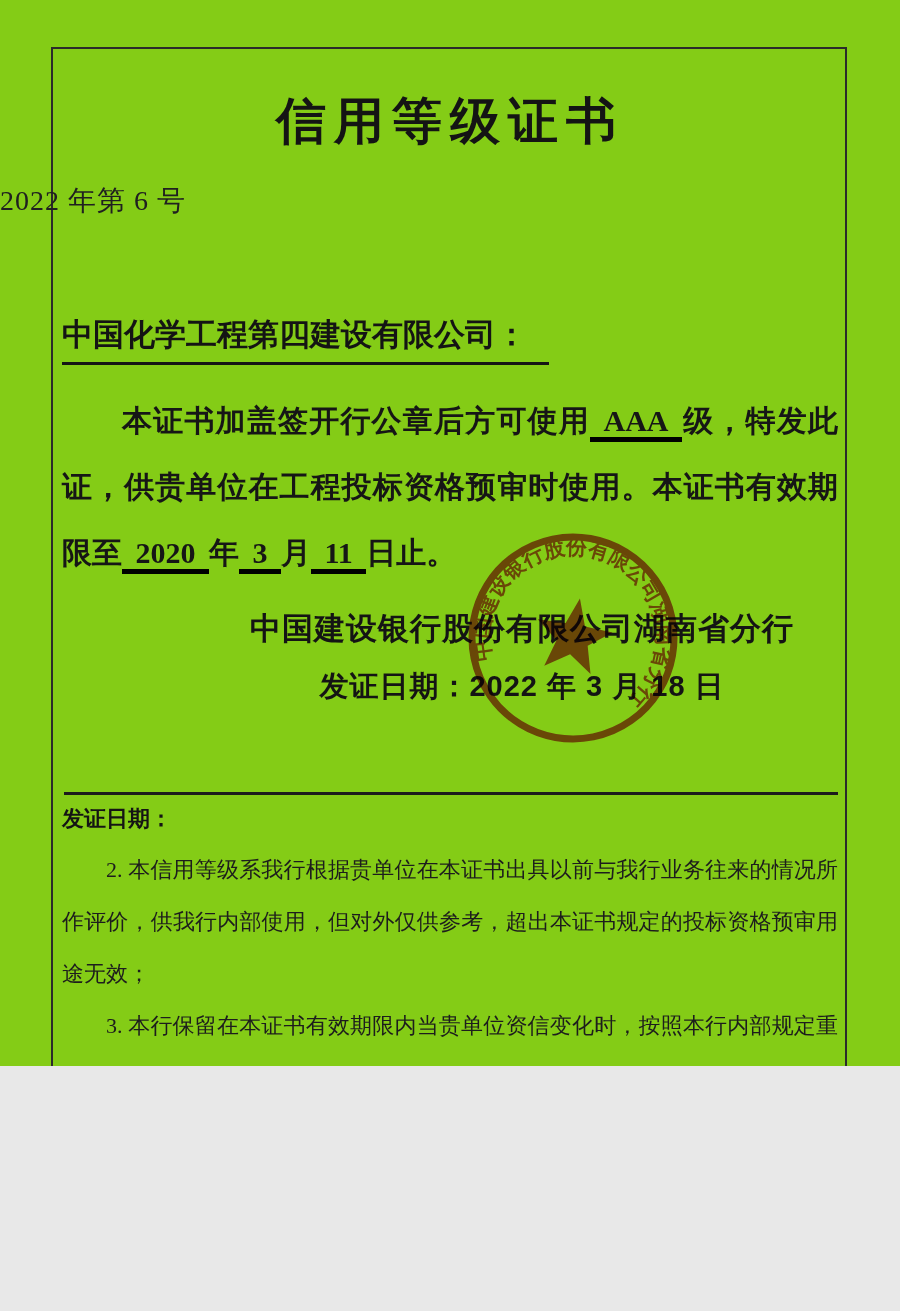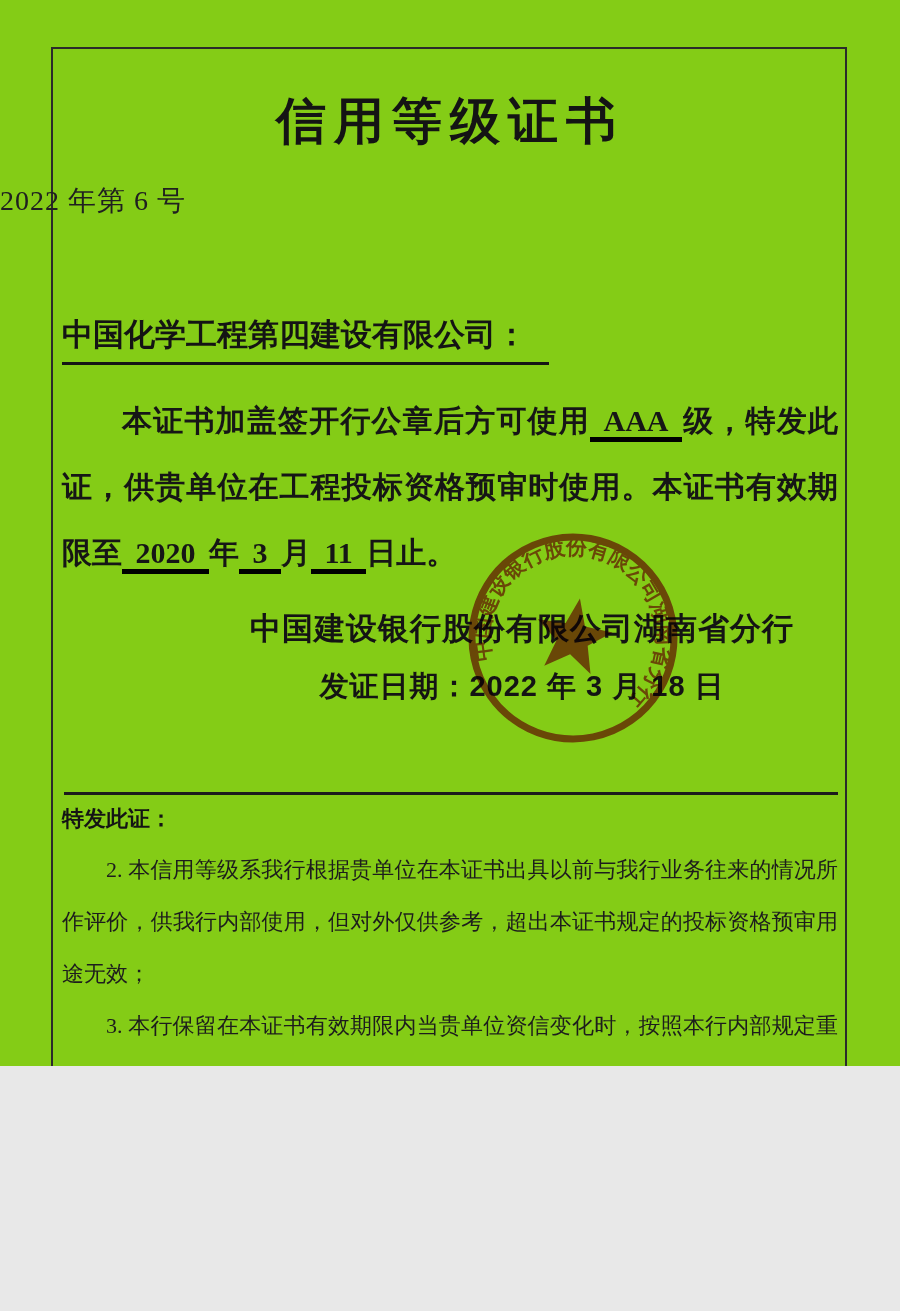--- a/index.html
+++ b/index.html
@@ -97,20 +97,20 @@
         <path id="sealArc" d="M 33.9 145.5 A 84 84 0 1 1 169.4 169.4" fill="none"></path>
       </defs>
       <text font-size="22" font-weight="bold" font-family="Liberation Sans, DejaVu Sans, sans-serif" fill="#c5463c">
         <textPath href="#sealArc" startOffset="0" textLength="356" lengthAdjust="spacingAndGlyphs">中国建设银行股份有限公司湖南省分行</textPath>
       </text>
     </svg>
   </div>
 
   <div class="divider"></div>
 
-  <div class="notice-heading">特发此证：</div>
+  <div class="notice-heading">发证日期：</div>
 
   <div class="notice-body">
     <p>2. 本信用等级系我行根据贵单位在本证书出具以前与我行业务往来的情况所作评价，供我行内部使用，但对外仅供参考，超出本证书规定的投标资格预审用途无效；</p>
     <p>3. 本行保留在本证书有效期限内当贵单位资信变化时，按照本行内部规定重新评定信用等级的权利；</p>
   </div>
 
 </div>
 
 </body></html>

